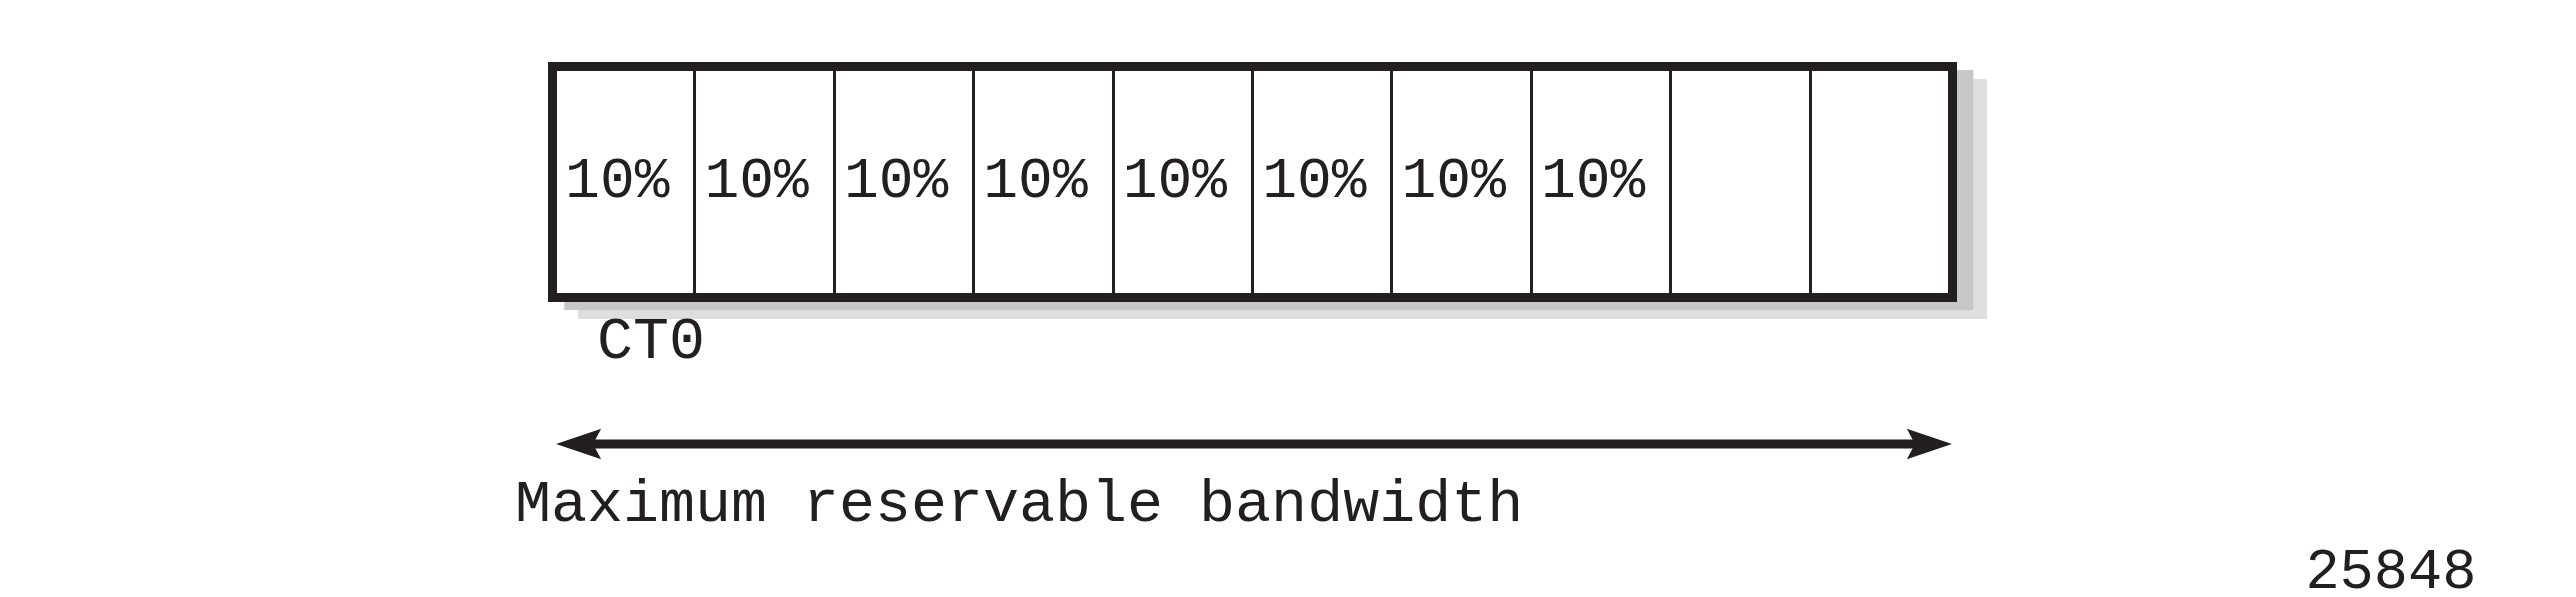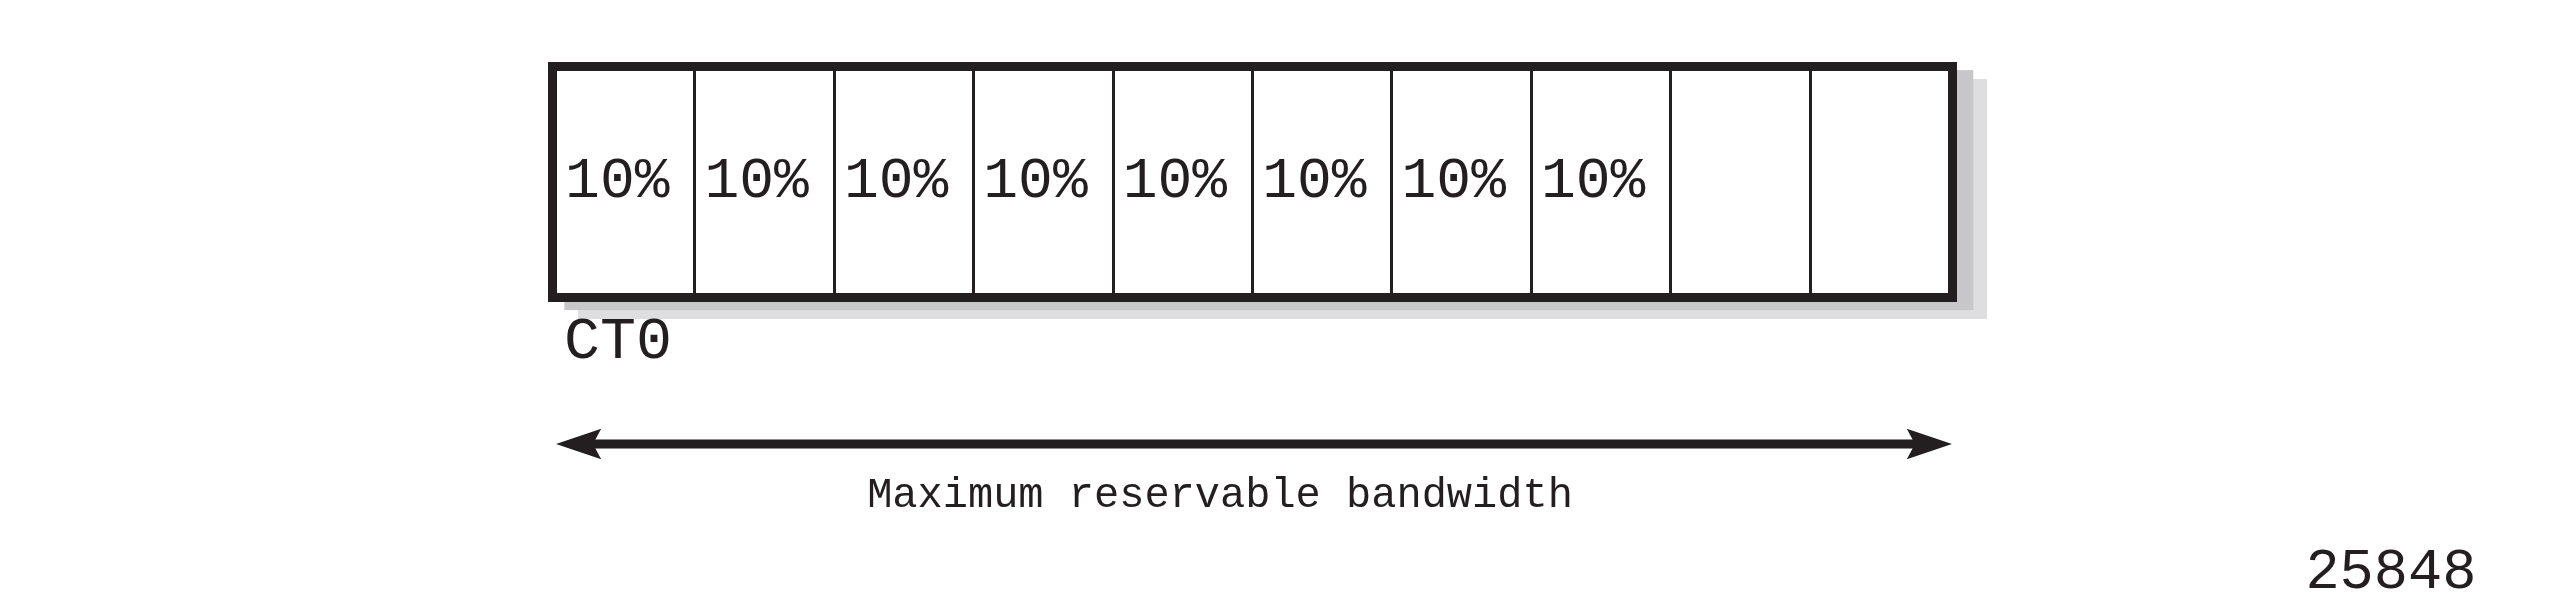--- a/index.html
+++ b/index.html
@@ -50,37 +50,36 @@
     border-right: none;
   }
   .ct-label {
     position: absolute;
     top: 312px;
     transform: translateX(-50%);
     font-size: 60px;
     line-height: 1;
     white-space: nowrap;
   }
-  .ct-label.ct0 { left: 618px; }
+  .ct-label.ct0 { left: 651px; }
   .ct-label.ct7 { left: 1601px; }
   .arrow-wrap {
     position: absolute;
     left: 556px;
     top: 428px;
     width: 1396px;
     height: 32px;
   }
   .arrow-wrap svg { display: block; }
   .caption {
     position: absolute;
     left: 515px;
     top: 475px;
     width: 1410px;
-    text-align: center;
-    font-size: 42px;
+    font-size: 60px;
     line-height: 1;
     white-space: nowrap;
   }
   .fig-number {
     position: absolute;
     right: 3.6px;
     top: 545px;
     font-size: 57px;
     line-height: 1;
   }

